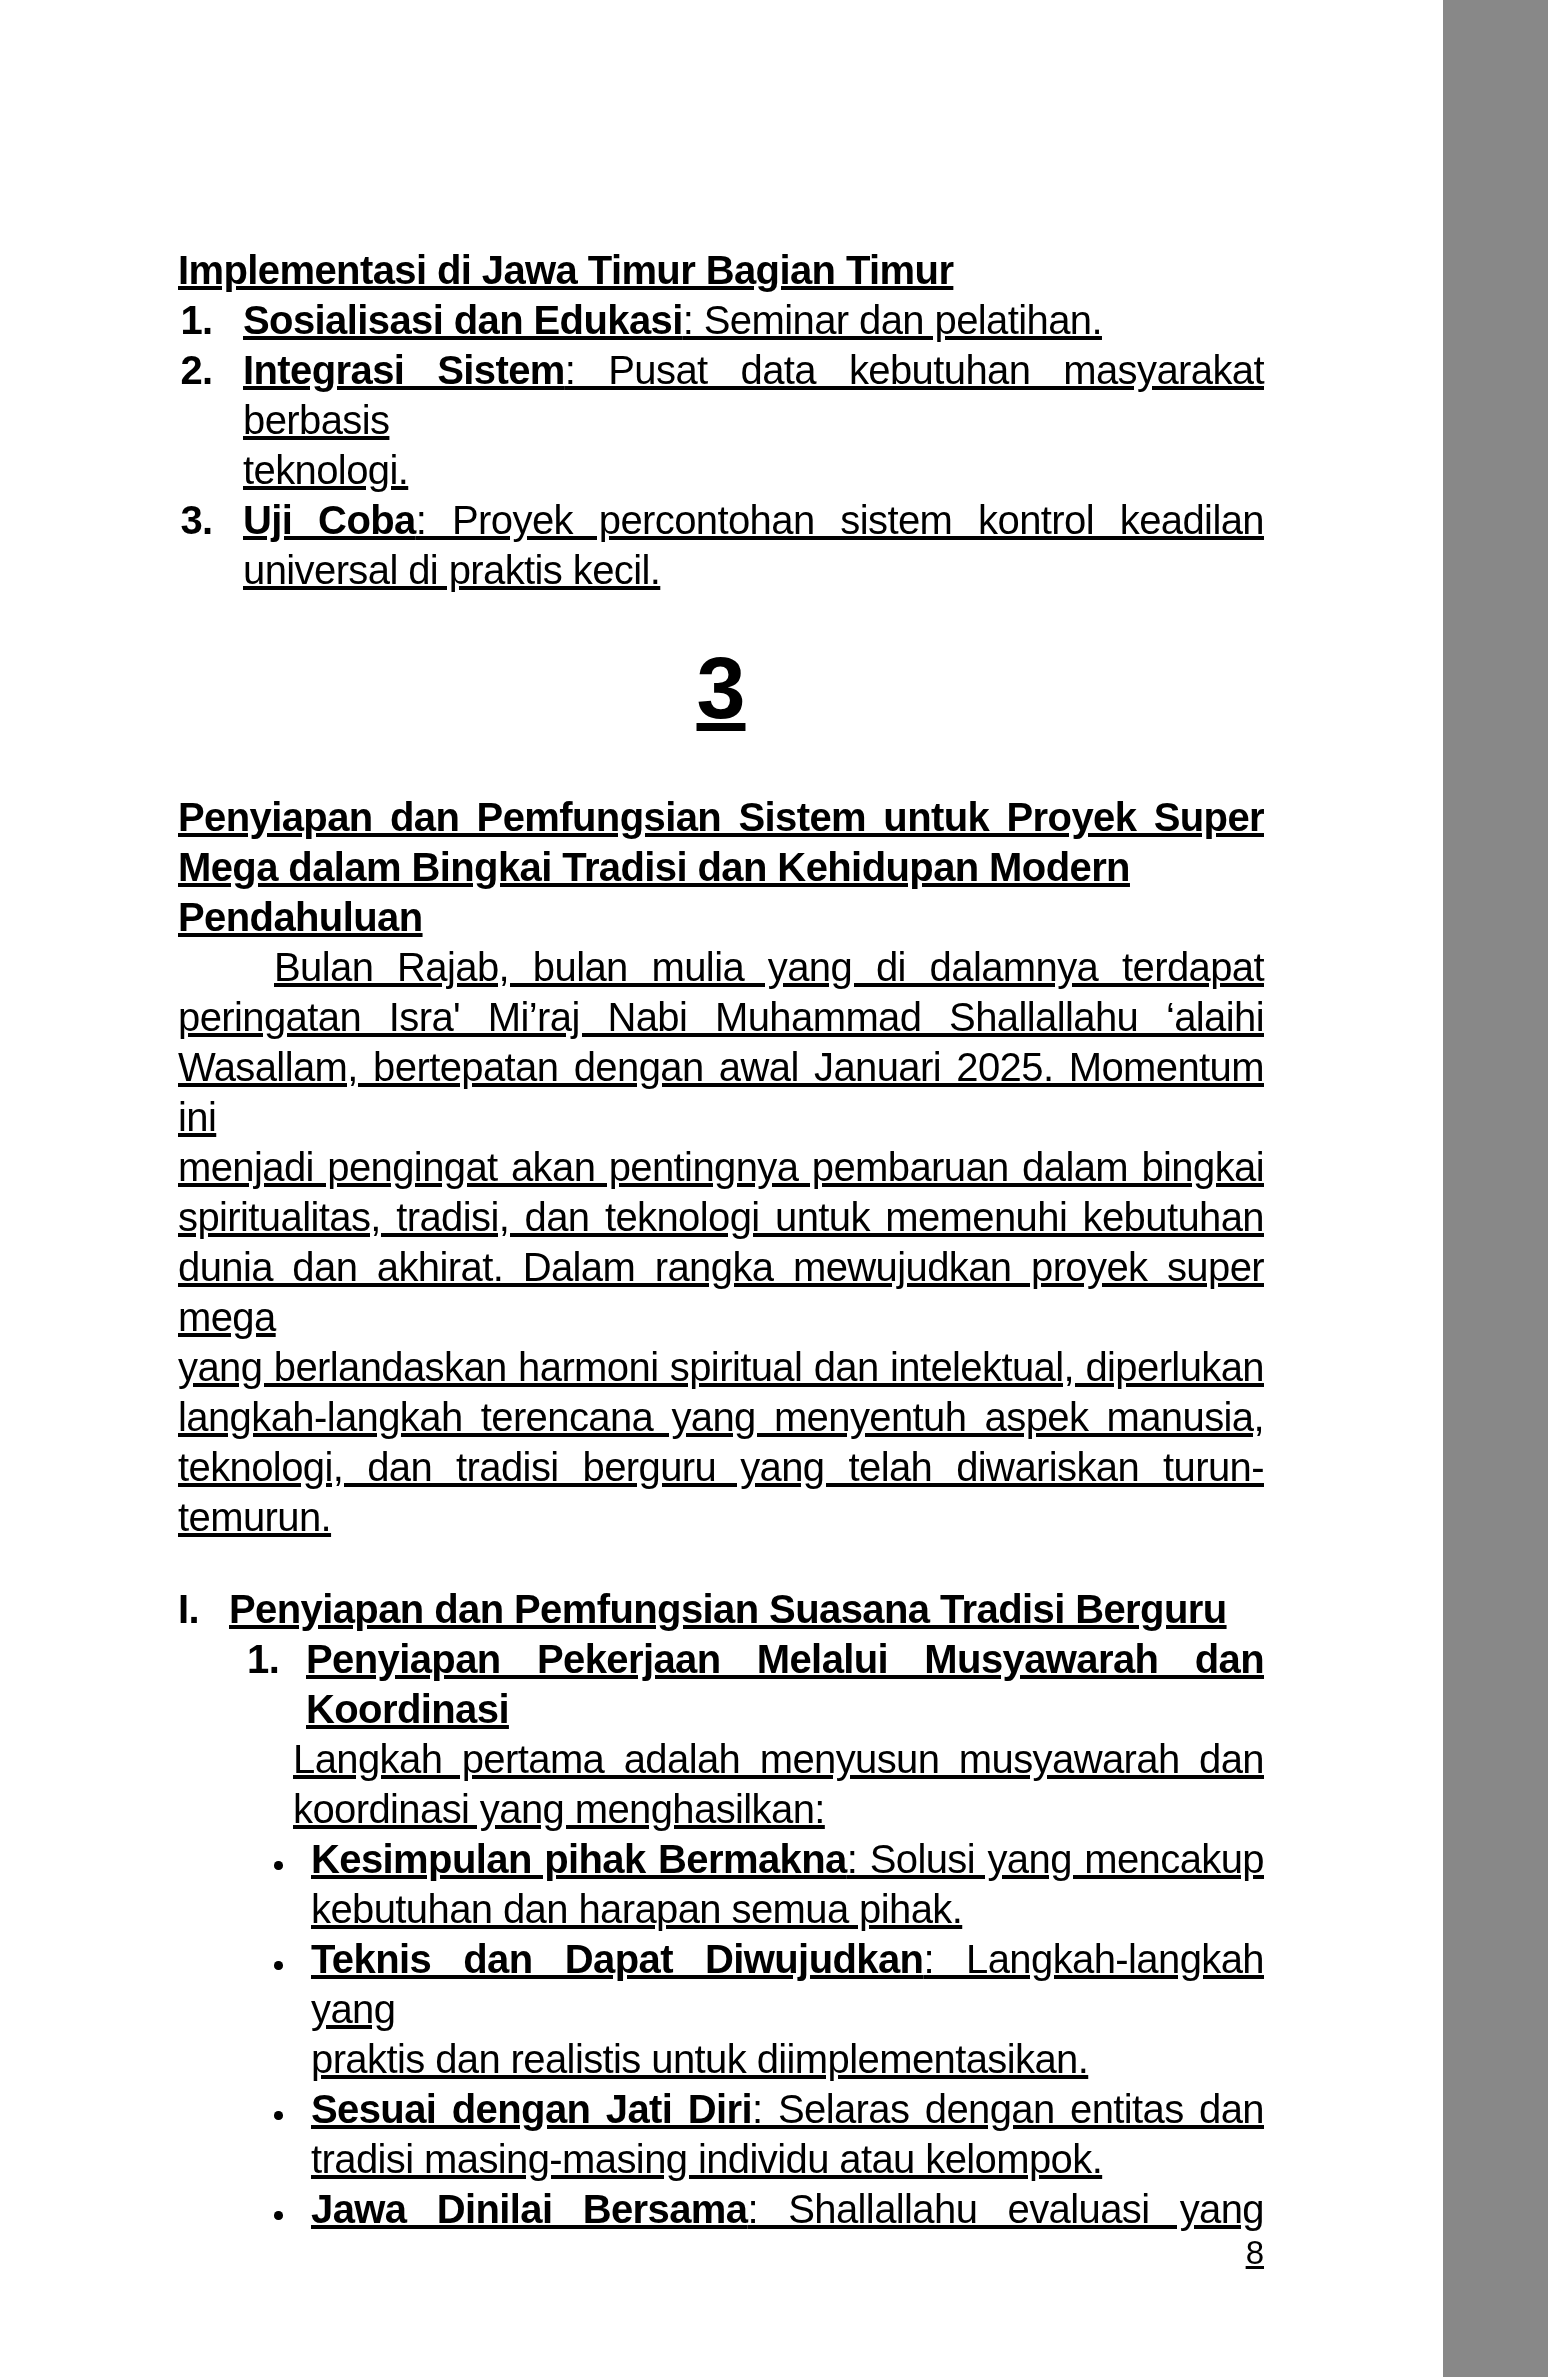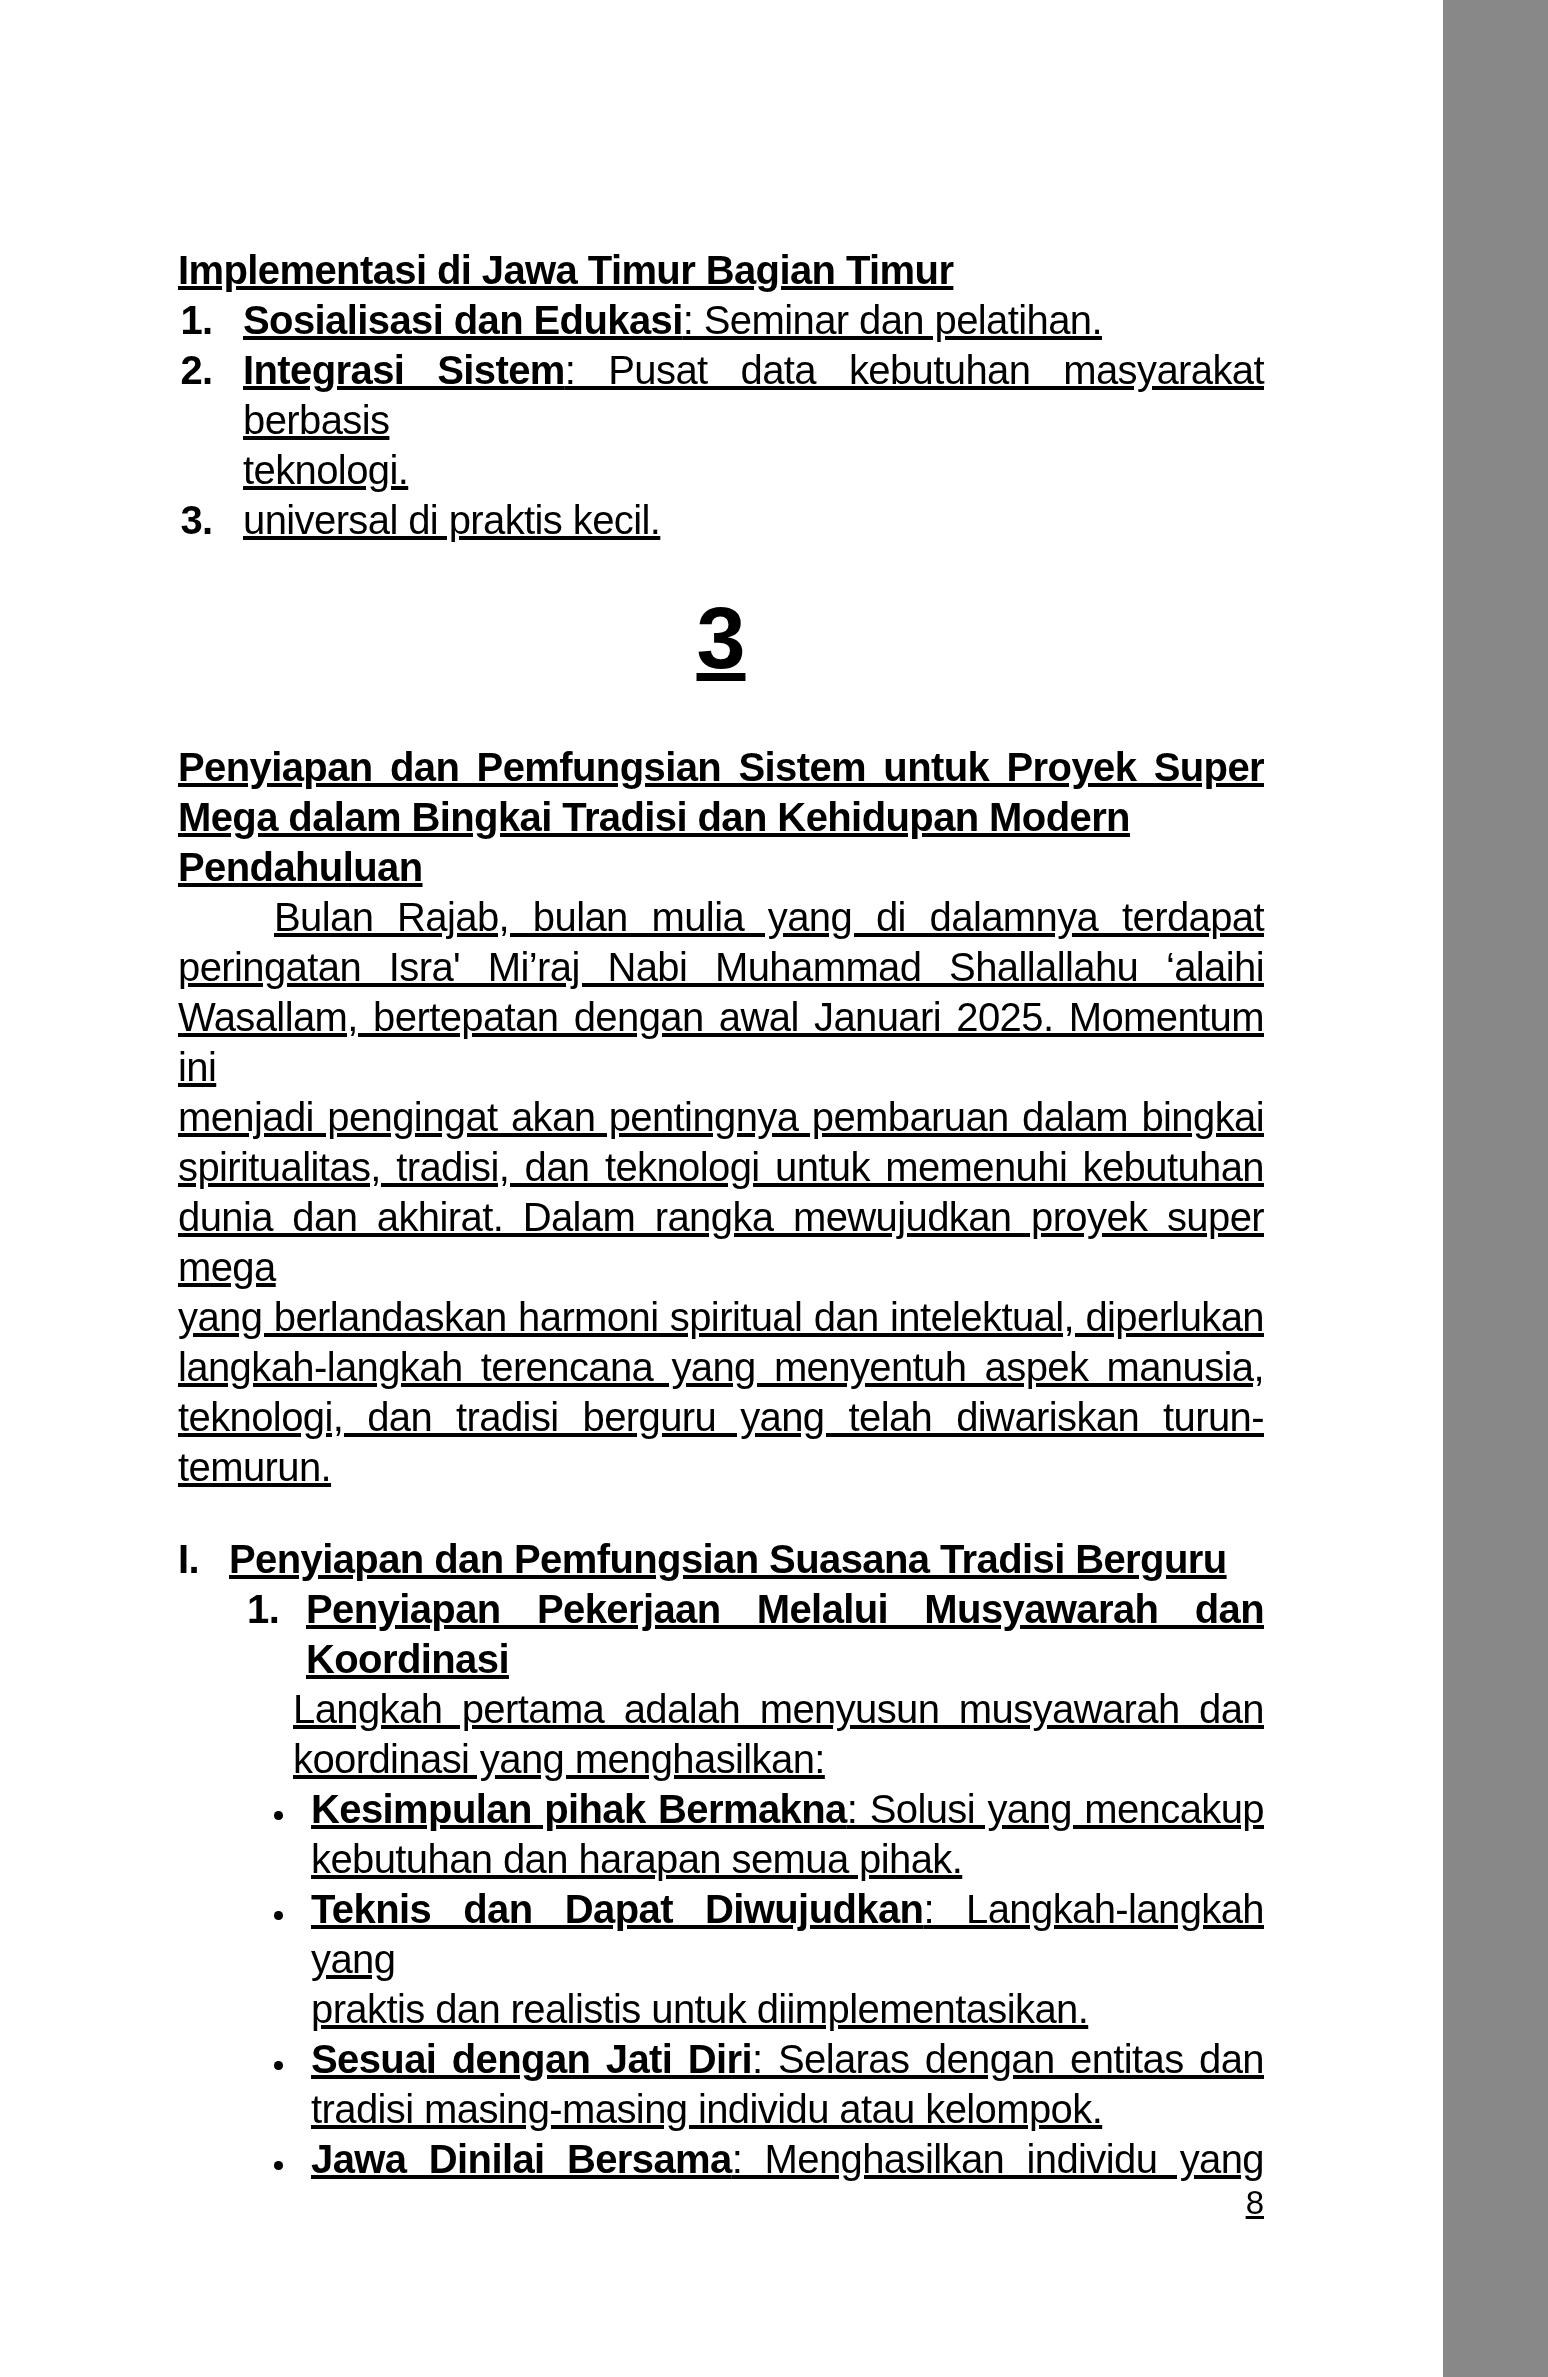--- a/index.html
+++ b/index.html
@@ -51,20 +51,21 @@
     <span class="num">1.</span>
     <div class="ln"><span class="b">Sosialisasi dan Edukasi</span><span>: Seminar dan pelatihan.</span></div>
   </div>
   <div class="oli">
     <span class="num">2.</span>
     <div class="ln j"><span class="b">Integrasi Sistem</span><span>: Pusat data kebutuhan masyarakat berbasis</span></div>
     <div class="ln">teknologi.</div>
   </div>
   <div class="oli">
     <span class="num">3.</span>
+    <div class="ln j"><span class="b">Uji Coba</span><span>: Proyek percontohan sistem kontrol keadilan</span></div>
     <div class="ln">universal di praktis kecil.</div>
   </div>
 
   <div class="chapter">3</div>
 
   <div class="ln h-bold j">Penyiapan dan Pemfungsian Sistem untuk Proyek Super</div>
   <div class="ln h-bold">Mega dalam Bingkai Tradisi dan Kehidupan Modern</div>
   <div class="ln h-bold">Pendahuluan</div>
 
   <div class="ln j fi">Bulan Rajab, bulan mulia yang di dalamnya terdapat</div>
@@ -104,19 +105,19 @@
     <div class="ln j"><span class="b">Teknis dan Dapat Diwujudkan</span><span>: Langkah-langkah yang</span></div>
     <div class="ln">praktis dan realistis untuk diimplementasikan.</div>
   </div>
   <div class="bul">
     <span class="dot"></span>
     <div class="ln j"><span class="b">Sesuai dengan Jati Diri</span><span>: Selaras dengan entitas dan</span></div>
     <div class="ln">tradisi masing-masing individu atau kelompok.</div>
   </div>
   <div class="bul">
     <span class="dot"></span>
-    <div class="ln j"><span class="b">Jawa Dinilai Bersama</span><span>: Menghasilkan individu yang</span></div>
+    <div class="ln j"><span class="b">Jawa Dinilai Bersama</span><span>: Shallallahu evaluasi yang</span></div>
   </div>
 
   <div class="footer">8</div>
 
 </div>
 
 
 </body></html>

